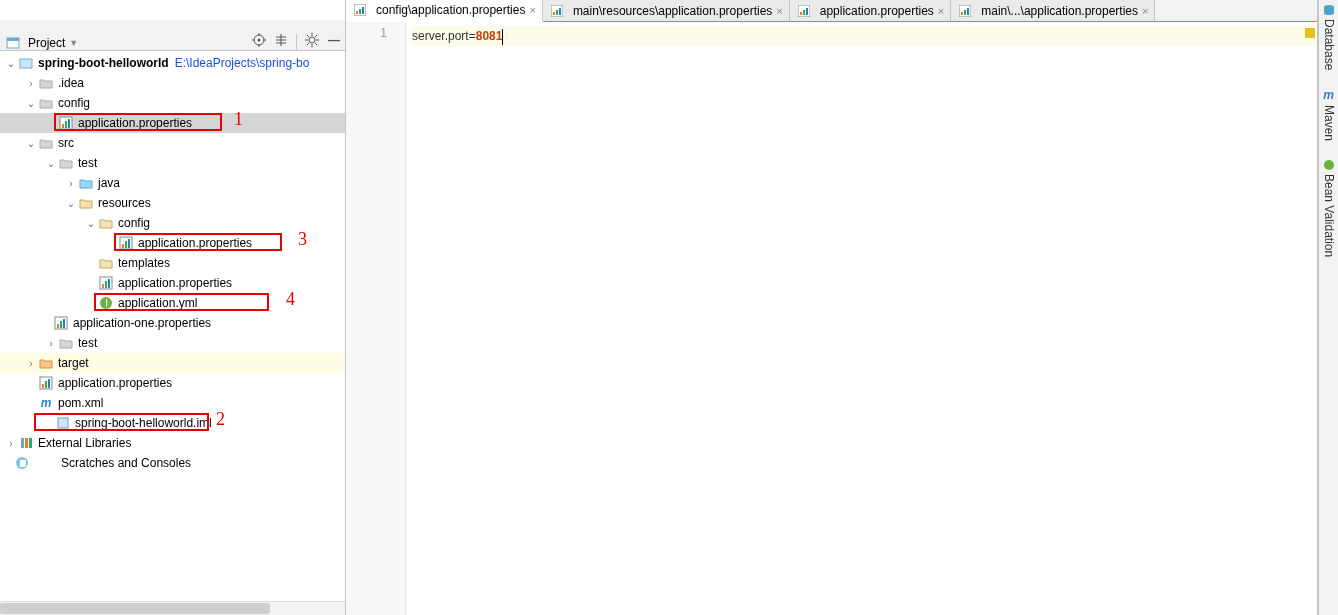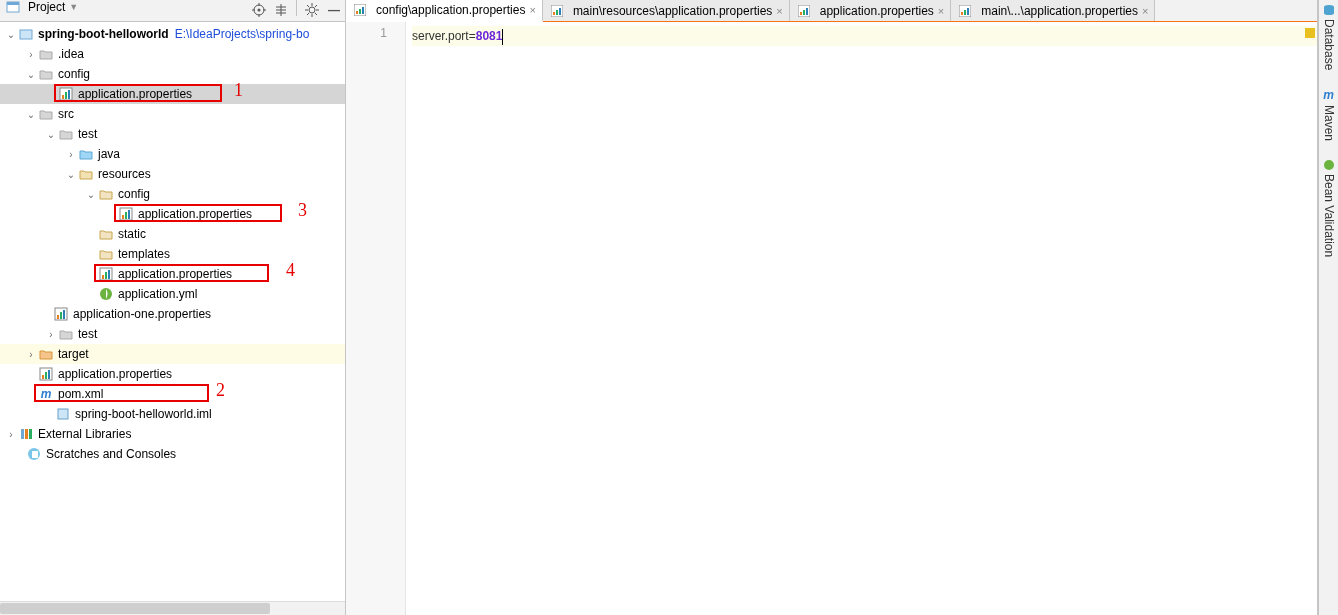--- a/index.html
+++ b/index.html
@@ -1,18 +1,18 @@
 <!DOCTYPE html>
 <html><head>
 <meta charset="utf-8">
 <style>
 * { box-sizing: border-box; margin: 0; padding: 0; font-family: "Segoe UI", Arial, sans-serif; font-size: 12px; }
 body { width: 1338px; height: 615px; background: #fff; display: flex; overflow: hidden; position: relative; }
 .left-panel { width: 346px; height: 100%; border-right: 1px solid #c5c5c5; display: flex; flex-direction: column; background: #fff; }
-.project-header { height: 22px; display: flex; align-items: flex-start; border-bottom: 1px solid #c5c5c5; background: #f2f2f2; }
+.project-header { height: 31px; display: flex; align-items: flex-end; border-bottom: 1px solid #c5c5c5; background: #f2f2f2; margin-top: 20px; }
 .project-title { display: flex; align-items: center; padding: 0 6px; gap: 4px; }
 .project-title .icon { width: 14px; height: 14px; }
 .header-spacer { flex: 1; }
 .header-btn { width: 22px; height: 20px; display: flex; align-items: center; justify-content: center; }
 .tree { flex: 1; overflow: auto; padding-top: 2px; }
 .tree-row { height: 20px; display: flex; align-items: center; white-space: nowrap; position: relative; }
 .tree-row.selected { background: #d5d5d5; }
 .tree-row.hovered { background: #fffce6; }
 .arrow { width: 14px; display: inline-flex; justify-content: center; color: #6e6e6e; font-size: 10px; }
 .icon { width: 16px; height: 16px; display: inline-flex; align-items: center; justify-content: center; margin-right: 4px; }
@@ -25,21 +25,21 @@
 .tabs { height: 22px; display: flex; align-items: stretch; border-bottom: 1px solid #f97316; background: #f2f2f2; }
 .tab { display: flex; align-items: center; padding: 0 6px; gap: 4px; border-right: 1px solid #c5c5c5; background: #eaeaea; }
 .tab.active { background: #fff; border-bottom: 2px solid #fff; margin-bottom: -1px; }
 .tab .close { color: #888; font-size: 11px; }
 .editor-body { flex: 1; display: flex; background: #fff; position: relative; }
 .gutter { width: 60px; background: #f7f7f7; border-right: 1px solid #e5e5e5; text-align: right; padding: 4px 18px 0 0; color: #999; font-family: Consolas, monospace; font-size: 13px; }
 .code-area { flex: 1; font-family: Consolas, monospace; font-size: 14px; padding: 4px 0 0 6px; position: relative; }
 .code-line { background: #fcfce8; height: 20px; line-height: 20px; }
 .prop-key { color: #333; }
 .prop-eq { color: #333; }
-.prop-val { color: #6d28d9; font-weight: bold; }
+.prop-val { color: #c2410c; font-weight: bold; }
 .caret { border-left: 1px solid #000; display: inline-block; height: 16px; vertical-align: middle; }
 .mini-marker { position: absolute; right: 2px; top: 6px; width: 10px; height: 10px; background: #e8c020; }
 .tool-col { width: 20px; background: #f2f2f2; border-left: 1px solid #c5c5c5; display: flex; flex-direction: column; align-items: center; padding-top: 4px; gap: 18px; }
 .tool-item { writing-mode: vertical-rl; text-orientation: mixed; font-size: 11px; color: #333; display: flex; align-items: center; gap: 3px; }
 .hscroll { height: 14px; background: #f2f2f2; border-top: 1px solid #dcdcdc; position: relative; }
 .hscroll-thumb { position: absolute; left: 0; top: 1px; height: 11px; width: 270px; background: #cfcfcf; border-radius: 2px; }
 svg { display: block; }
 </style>
 </head>
 <body>
@@ -196,28 +196,20 @@
           <svg width="14" height="14">
             <rect x="1" y="1" width="12" height="12" fill="#fff" stroke="#888"></rect>
             <rect x="3" y="8" width="2" height="4" fill="#e67e22"></rect>
             <rect x="6" y="5" width="2" height="7" fill="#27ae60"></rect>
             <rect x="9" y="3" width="2" height="9" fill="#2980b9"></rect>
           </svg>
         </span>
       <span>application.properties</span>
     </div>
 
-    <div class="tree-row" style="padding-left:98px;">
-      <span class="icon">
-          <svg width="14" height="12">
-            <path d="M1 3h4l1 1h7v7H1z" fill="#f2e4c2" stroke="#c9a64f"></path>
-          </svg>
-        </span>
-      <span>static</span>
-    </div>
 
     <div class="tree-row" style="padding-left:98px;">
       <span class="icon">
           <svg width="14" height="12">
             <path d="M1 3h4l1 1h7v7H1z" fill="#f2e4c2" stroke="#c9a64f"></path>
           </svg>
         </span>
       <span>templates</span>
     </div>
 
@@ -309,21 +301,21 @@
       <span class="icon">
           <svg width="14" height="14">
             <rect x="2" y="2" width="3" height="10" fill="#6fa8d6"></rect>
             <rect x="6" y="2" width="3" height="10" fill="#e67e22"></rect>
             <rect x="10" y="2" width="3" height="10" fill="#27ae60"></rect>
           </svg>
         </span>
       <span>External Libraries</span>
     </div>
 
-    <div class="tree-row" style="padding-left:26px;">
+    <div class="tree-row" style="padding-left:14px;gap:27px;">
       <span class="icon">
           <svg width="14" height="14">
             <circle cx="7" cy="7" r="6" fill="#79c6e8"></circle>
             <rect x="5" y="4" width="6" height="7" fill="#fff"></rect>
           </svg>
         </span>
       <span>Scratches and Consoles</span>
     </div>
 
     <div class="red-box" style="left:54px; top:62px; width:168px; height:18px;"></div>

